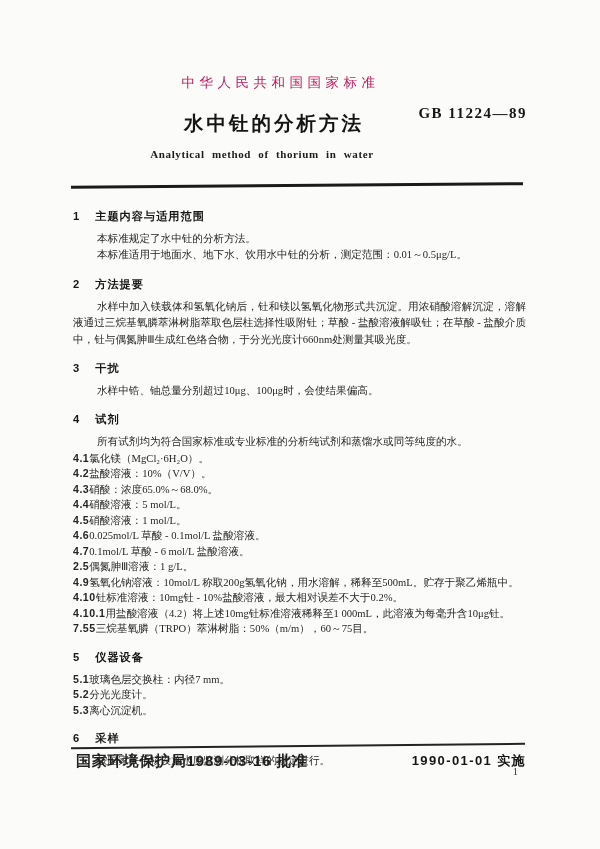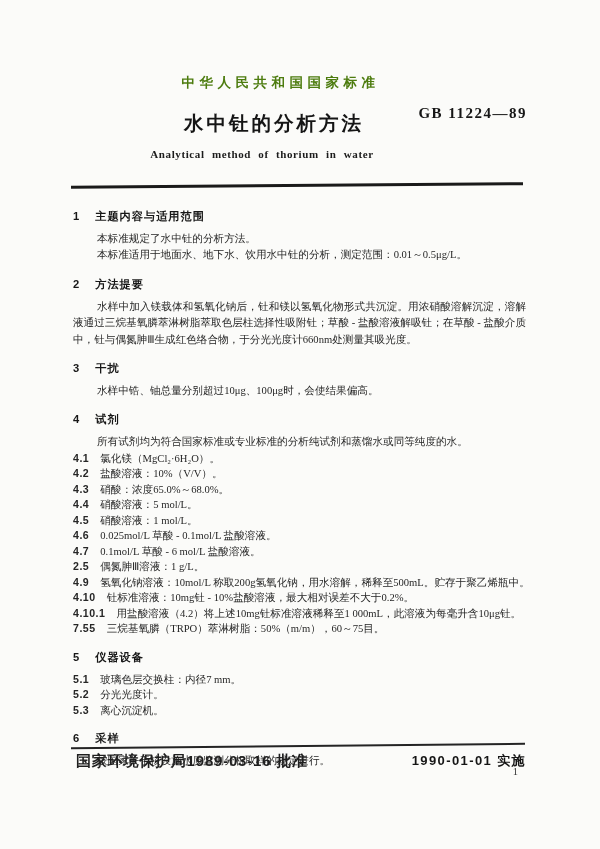--- a/index.html
+++ b/index.html
@@ -12,22 +12,22 @@
     overflow:hidden;
   }
   
   .header-inner{
     position:absolute; left:0; top:0; width:524px;
     text-align:center;
   }
   .std-label{
     margin-top:74px;
     font-family:"Liberation Sans", sans-serif;
-    font-weight:700; font-size:13.5px; letter-spacing:4.5px;
-    color:#4d7c0f;
+    font-weight:400; font-size:13.5px; letter-spacing:4.5px;
+    color:#be185d;
     margin-left:37px;
   }
   .gb-number{
     position:absolute; top:105px; right:73px;
     font-family:"Liberation Serif", serif;
     font-weight:700; font-size:15px; letter-spacing:1.5px;
     color:#161616;
   }
   .title-zh{
     margin:18px 0 0 0;
@@ -61,21 +61,21 @@
     font-weight:700; font-size:11.2px; letter-spacing:1px;
     color:#171717;
     line-height:15px;
     margin-bottom:7px;
   }
   .body-para{
     margin:0;
     text-indent:24px;
   }
   .clause{
-    display:flex; gap:11px;
+    display:flex; gap:0;
     line-height:15.5px;
     text-align:center;
     white-space:nowrap;
   }
   .clause-num{
     font-family:"Liberation Sans", sans-serif;
     font-weight:700;
     letter-spacing:0.5px;
     flex:none;
   }

